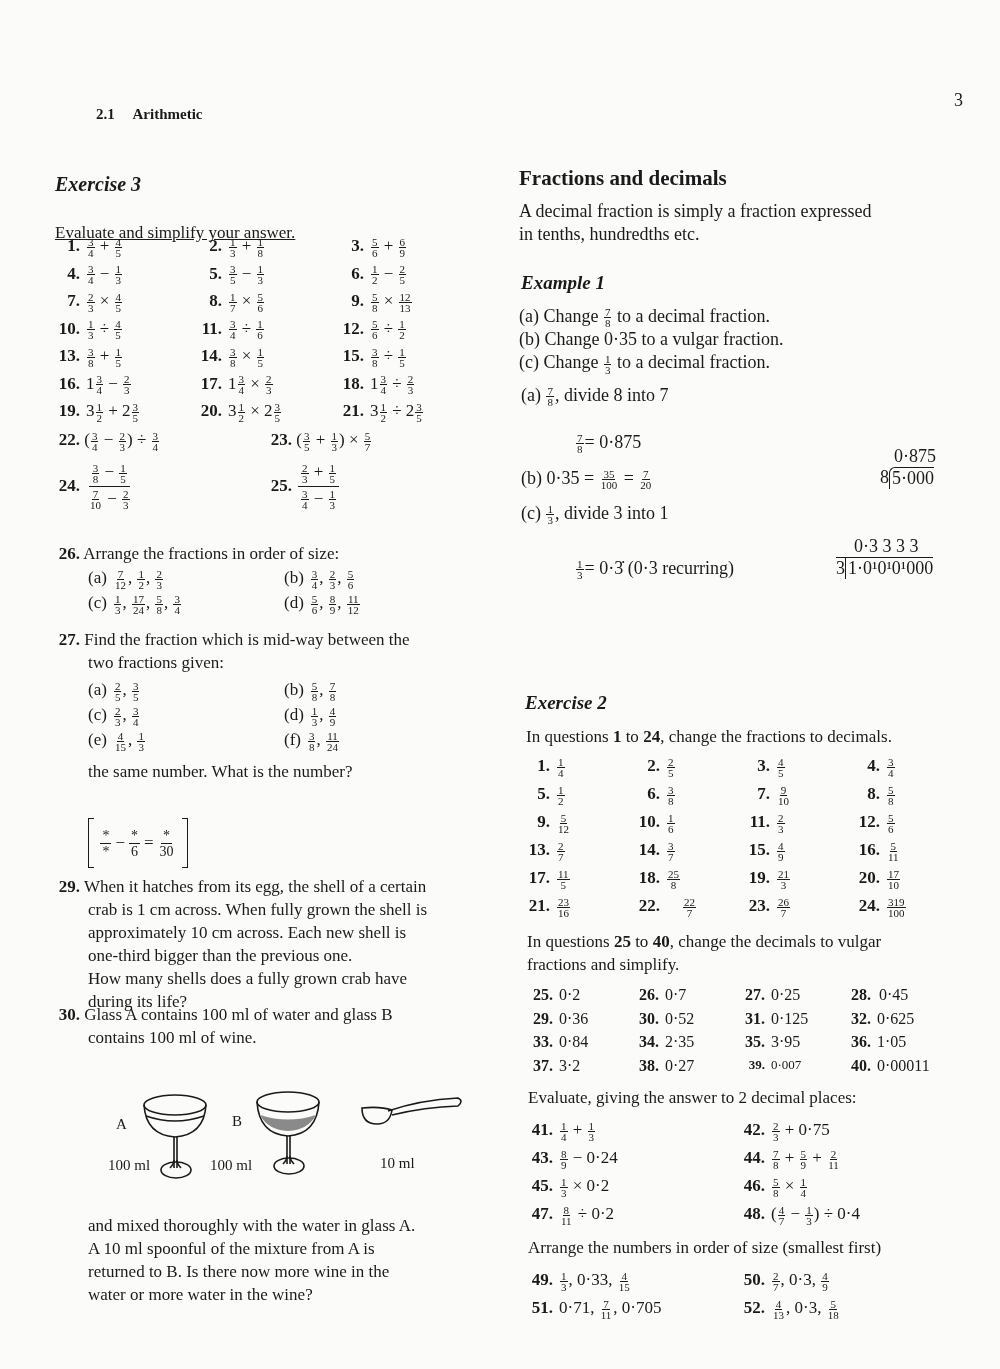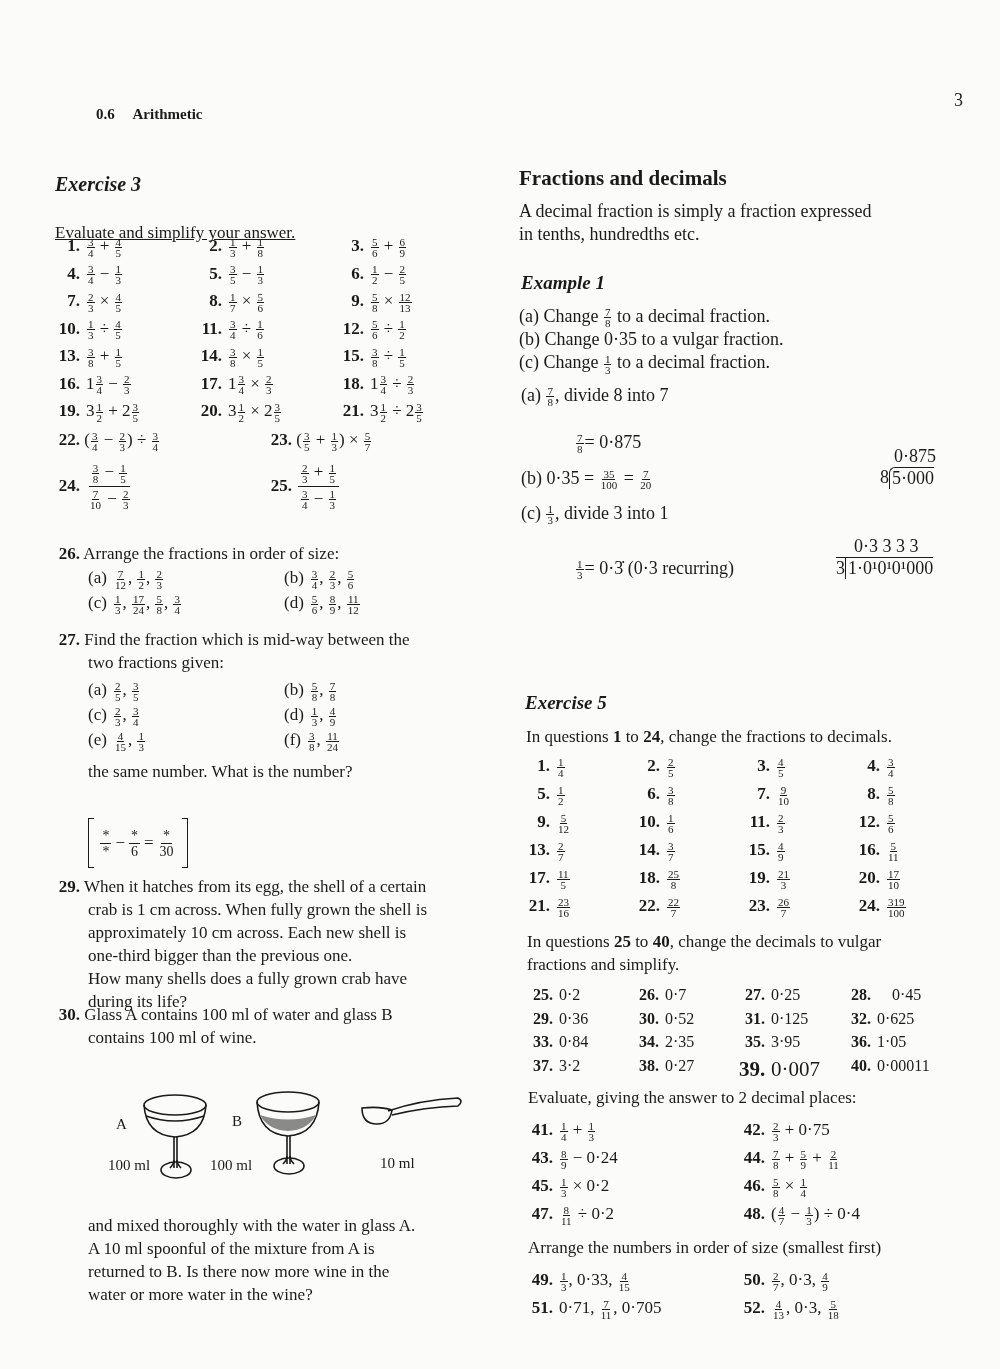--- a/index.html
+++ b/index.html
@@ -18,21 +18,21 @@
   .txt { font-size:17px; line-height:23px; }
   .ln { white-space:nowrap; }
   .cf { display:inline-flex; flex-direction:column; align-items:center; vertical-align:middle; }
   .cf .top { border-bottom:1px solid #1a1a1a; padding:0 2px 2px; }
   .cf .bot { padding:2px 2px 0; }
 </style>
 </head>
 <body>
 
 <div class="abs b" style="left:96px;top:106px;font-size:15px;">
-  <span>0.6</span>
+  <span>2.1</span>
   <span style="margin-left:14px">Arithmetic</span>
 </div>
 <div class="abs" style="left:954px;top:90px;font-size:18px;">3</div>
 
 <div class="abs b it" style="left:55px;top:173px;font-size:20px;">Exercise 3</div>
 <div class="abs txt" style="left:55px;top:221px;text-decoration:underline;">Evaluate and simplify your answer.</div>
 
 <div class="abs" id="ex3grid" style="left:50px;top:236px;width:420px;">
     <div class="abs q" style="top: 0px; left: 0px; font-size: 17px;"><span class="qn" style="width: 30px;">1.</span><span style="margin-left: 6px;"><span class="fr">
           <span class="n">3</span>
@@ -492,21 +492,21 @@
       </span></span><span>= 0·3̇ (0·3 recurring)</span>
 </div>
 <div class="abs" style="left:836px;top:536px;font-size:18px;line-height:21px;">
   <div style="padding-left:18px;border-bottom:1.2px solid #1a1a1a;white-space:pre;">0·3 3 3 3</div>
   <div style="display:flex;">
     <span>3</span>
       <span style="border-left:1.2px solid #1a1a1a;padding-left:2px;">1·0¹0¹0¹000</span>
   </div>
 </div>
 
-<div class="abs b it" style="left:525px;top:692px;font-size:19px;">Exercise 5</div>
+<div class="abs b it" style="left:525px;top:692px;font-size:19px;">Exercise 2</div>
 <div class="abs txt" style="left:526px;top:725px;">
   <span>In questions </span><b>1</b><span> to </span><b>24</b><span>, change the fractions to decimals.</span>
 </div>
 <div class="abs" id="ex4frac" style="left:522px;top:756px;width:430px;">
     <div class="abs q" style="top: 0px; left: 0px; font-size: 17px;"><span class="qn" style="width: 28px;">1.</span><span style="margin-left: 6px;"><span class="fr">
           <span class="n">1</span>
           <span class="d">4</span>
         </span></span></div>
     <div class="abs q" style="top: 0px; left: 110px; font-size: 17px;"><span class="qn" style="width: 28px;">2.</span><span style="margin-left: 6px;"><span class="fr">
           <span class="n">2</span>
@@ -581,21 +581,21 @@
           <span class="d">3</span>
         </span></span></div>
     <div class="abs q" style="top: 112px; left: 330px; font-size: 17px;"><span class="qn" style="width: 28px;">20.</span><span style="margin-left: 6px;"><span class="fr">
           <span class="n">17</span>
           <span class="d">10</span>
         </span></span></div>
     <div class="abs q" style="top: 140px; left: 0px; font-size: 17px;"><span class="qn" style="width: 28px;">21.</span><span style="margin-left: 6px;"><span class="fr">
           <span class="n">23</span>
           <span class="d">16</span>
         </span></span></div>
-    <div class="abs q" style="top: 140px; left: 110px; font-size: 17px;"><span class="qn" style="width: 28px;">22.</span><span style="margin-left: 6px;"><span class="fr">
+    <div class="abs q" style="top: 140px; left: 110px; font-size: 17px;"><span class="qn" style="width: 28px;">22.</span><span style="margin-left: 22px;"><span class="fr">
           <span class="n">22</span>
           <span class="d">7</span>
         </span></span></div>
     <div class="abs q" style="top: 140px; left: 220px; font-size: 17px;"><span class="qn" style="width: 28px;">23.</span><span style="margin-left: 6px;"><span class="fr">
           <span class="n">26</span>
           <span class="d">7</span>
         </span></span></div>
     <div class="abs q" style="top: 140px; left: 330px; font-size: 17px;"><span class="qn" style="width: 28px;">24.</span><span style="margin-left: 6px;"><span class="fr">
           <span class="n">319</span>
           <span class="d">100</span>
@@ -603,32 +603,32 @@
   </div>
 
 <div class="abs txt" style="left:527px;top:930px;">
   <div class="ln"><span>In questions </span><b>25</b><span> to </span><b>40</b><span>, change the decimals to vulgar</span></div>
   <div class="ln">fractions and simplify.</div>
 </div>
 <div class="abs" id="ex4dec" style="left:527px;top:986px;width:430px;">
     <div class="abs q" style="top: 0px; left: 0px; font-size: 16px;"><span class="qn" style="width: 26px;">25.</span><span style="margin-left: 6px;"><span>0·2</span></span></div>
     <div class="abs q" style="top: 0px; left: 106px; font-size: 16px;"><span class="qn" style="width: 26px;">26.</span><span style="margin-left: 6px;"><span>0·7</span></span></div>
     <div class="abs q" style="top: 0px; left: 212px; font-size: 16px;"><span class="qn" style="width: 26px;">27.</span><span style="margin-left: 6px;"><span>0·25</span></span></div>
-    <div class="abs q" style="top: 0px; left: 318px; font-size: 16px;"><span class="qn" style="width: 26px;">28.</span><span style="margin-left: 21px;"><span>0·45</span></span></div>
+    <div class="abs q" style="top: 0px; left: 318px; font-size: 16px;"><span class="qn" style="width: 26px;">28.</span><span style="margin-left: 8px;"><span>0·45</span></span></div>
     <div class="abs q" style="top: 23.5px; left: 0px; font-size: 16px;"><span class="qn" style="width: 26px;">29.</span><span style="margin-left: 6px;"><span>0·36</span></span></div>
     <div class="abs q" style="top: 23.5px; left: 106px; font-size: 16px;"><span class="qn" style="width: 26px;">30.</span><span style="margin-left: 6px;"><span>0·52</span></span></div>
     <div class="abs q" style="top: 23.5px; left: 212px; font-size: 16px;"><span class="qn" style="width: 26px;">31.</span><span style="margin-left: 6px;"><span>0·125</span></span></div>
     <div class="abs q" style="top: 23.5px; left: 318px; font-size: 16px;"><span class="qn" style="width: 26px;">32.</span><span style="margin-left: 6px;"><span>0·625</span></span></div>
     <div class="abs q" style="top: 47px; left: 0px; font-size: 16px;"><span class="qn" style="width: 26px;">33.</span><span style="margin-left: 6px;"><span>0·84</span></span></div>
     <div class="abs q" style="top: 47px; left: 106px; font-size: 16px;"><span class="qn" style="width: 26px;">34.</span><span style="margin-left: 6px;"><span>2·35</span></span></div>
     <div class="abs q" style="top: 47px; left: 212px; font-size: 16px;"><span class="qn" style="width: 26px;">35.</span><span style="margin-left: 6px;"><span>3·95</span></span></div>
     <div class="abs q" style="top: 47px; left: 318px; font-size: 16px;"><span class="qn" style="width: 26px;">36.</span><span style="margin-left: 6px;"><span>1·05</span></span></div>
     <div class="abs q" style="top: 70.5px; left: 0px; font-size: 16px;"><span class="qn" style="width: 26px;">37.</span><span style="margin-left: 6px;"><span>3·2</span></span></div>
     <div class="abs q" style="top: 70.5px; left: 106px; font-size: 16px;"><span class="qn" style="width: 26px;">38.</span><span style="margin-left: 6px;"><span>0·27</span></span></div>
-    <div class="abs q" style="top: 70.5px; left: 212px; font-size: 21px;"><span class="qn" style="width: 26px;">39.</span><span style="margin-left: 6px;"><span>0·007</span></span></div>
+    <div class="abs q" style="top: 70.5px; left: 212px; font-size: 13px;"><span class="qn" style="width: 26px;">39.</span><span style="margin-left: 6px;"><span>0·007</span></span></div>
     <div class="abs q" style="top: 70.5px; left: 318px; font-size: 16px;"><span class="qn" style="width: 26px;">40.</span><span style="margin-left: 6px;"><span>0·00011</span></span></div>
   </div>
 
 <div class="abs txt" style="left:528px;top:1086px;">Evaluate, giving the answer to 2 decimal places:</div>
 <div class="abs" id="ex4eval" style="left:527px;top:1120px;width:430px;">
     <div class="abs q" style="top: 0px; left: 0px; font-size: 17px;"><span class="qn" style="width: 26px;">41.</span><span style="margin-left: 6px;"><span class="fr">
           <span class="n">1</span>
           <span class="d">4</span>
         </span><span> + </span><span class="fr">
           <span class="n">1</span>

